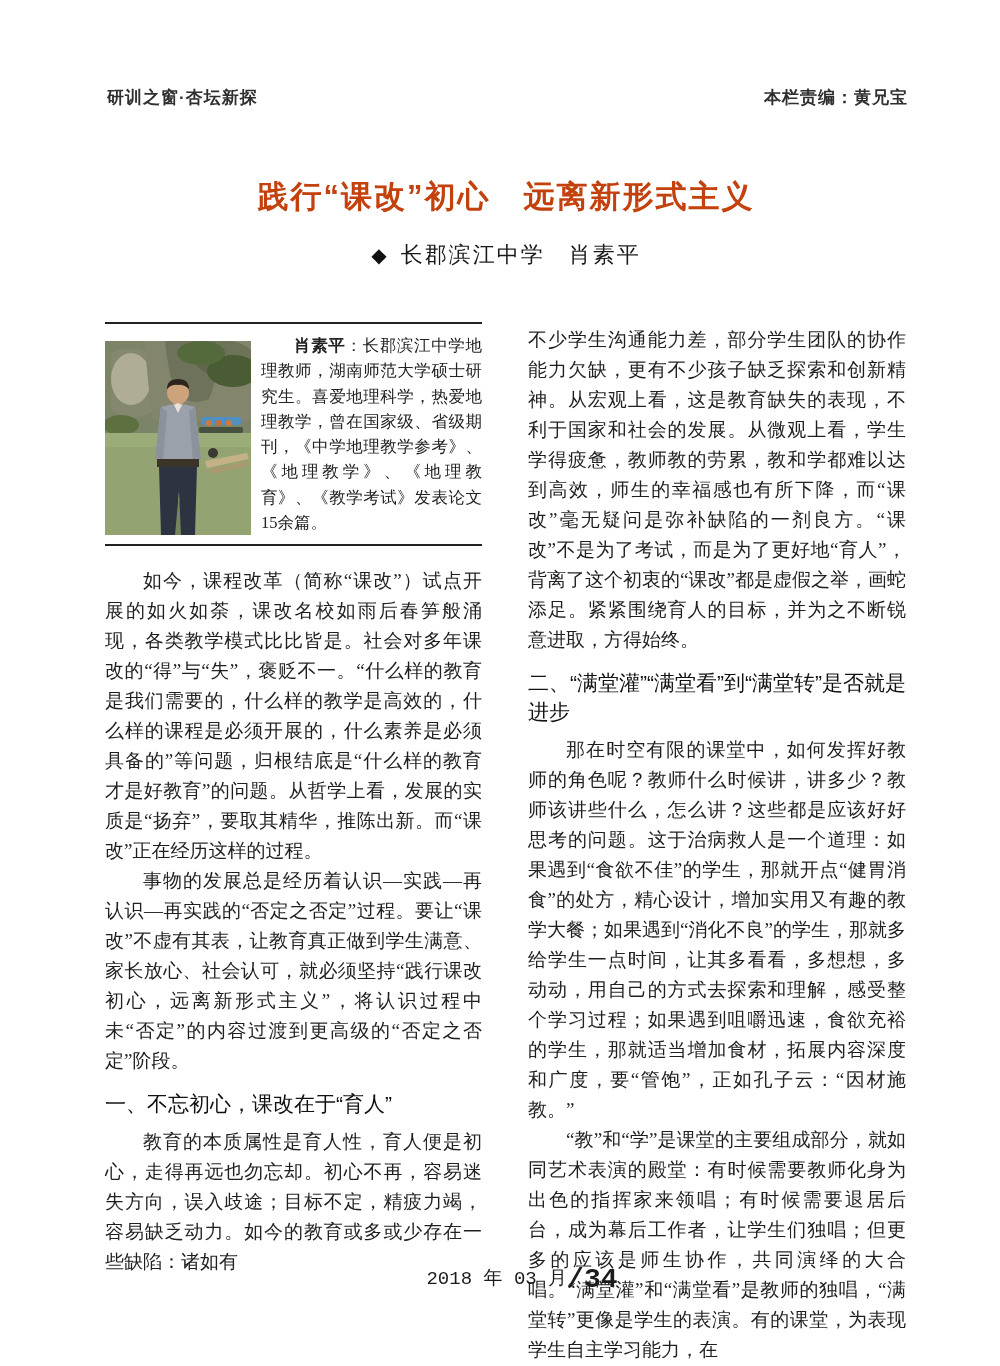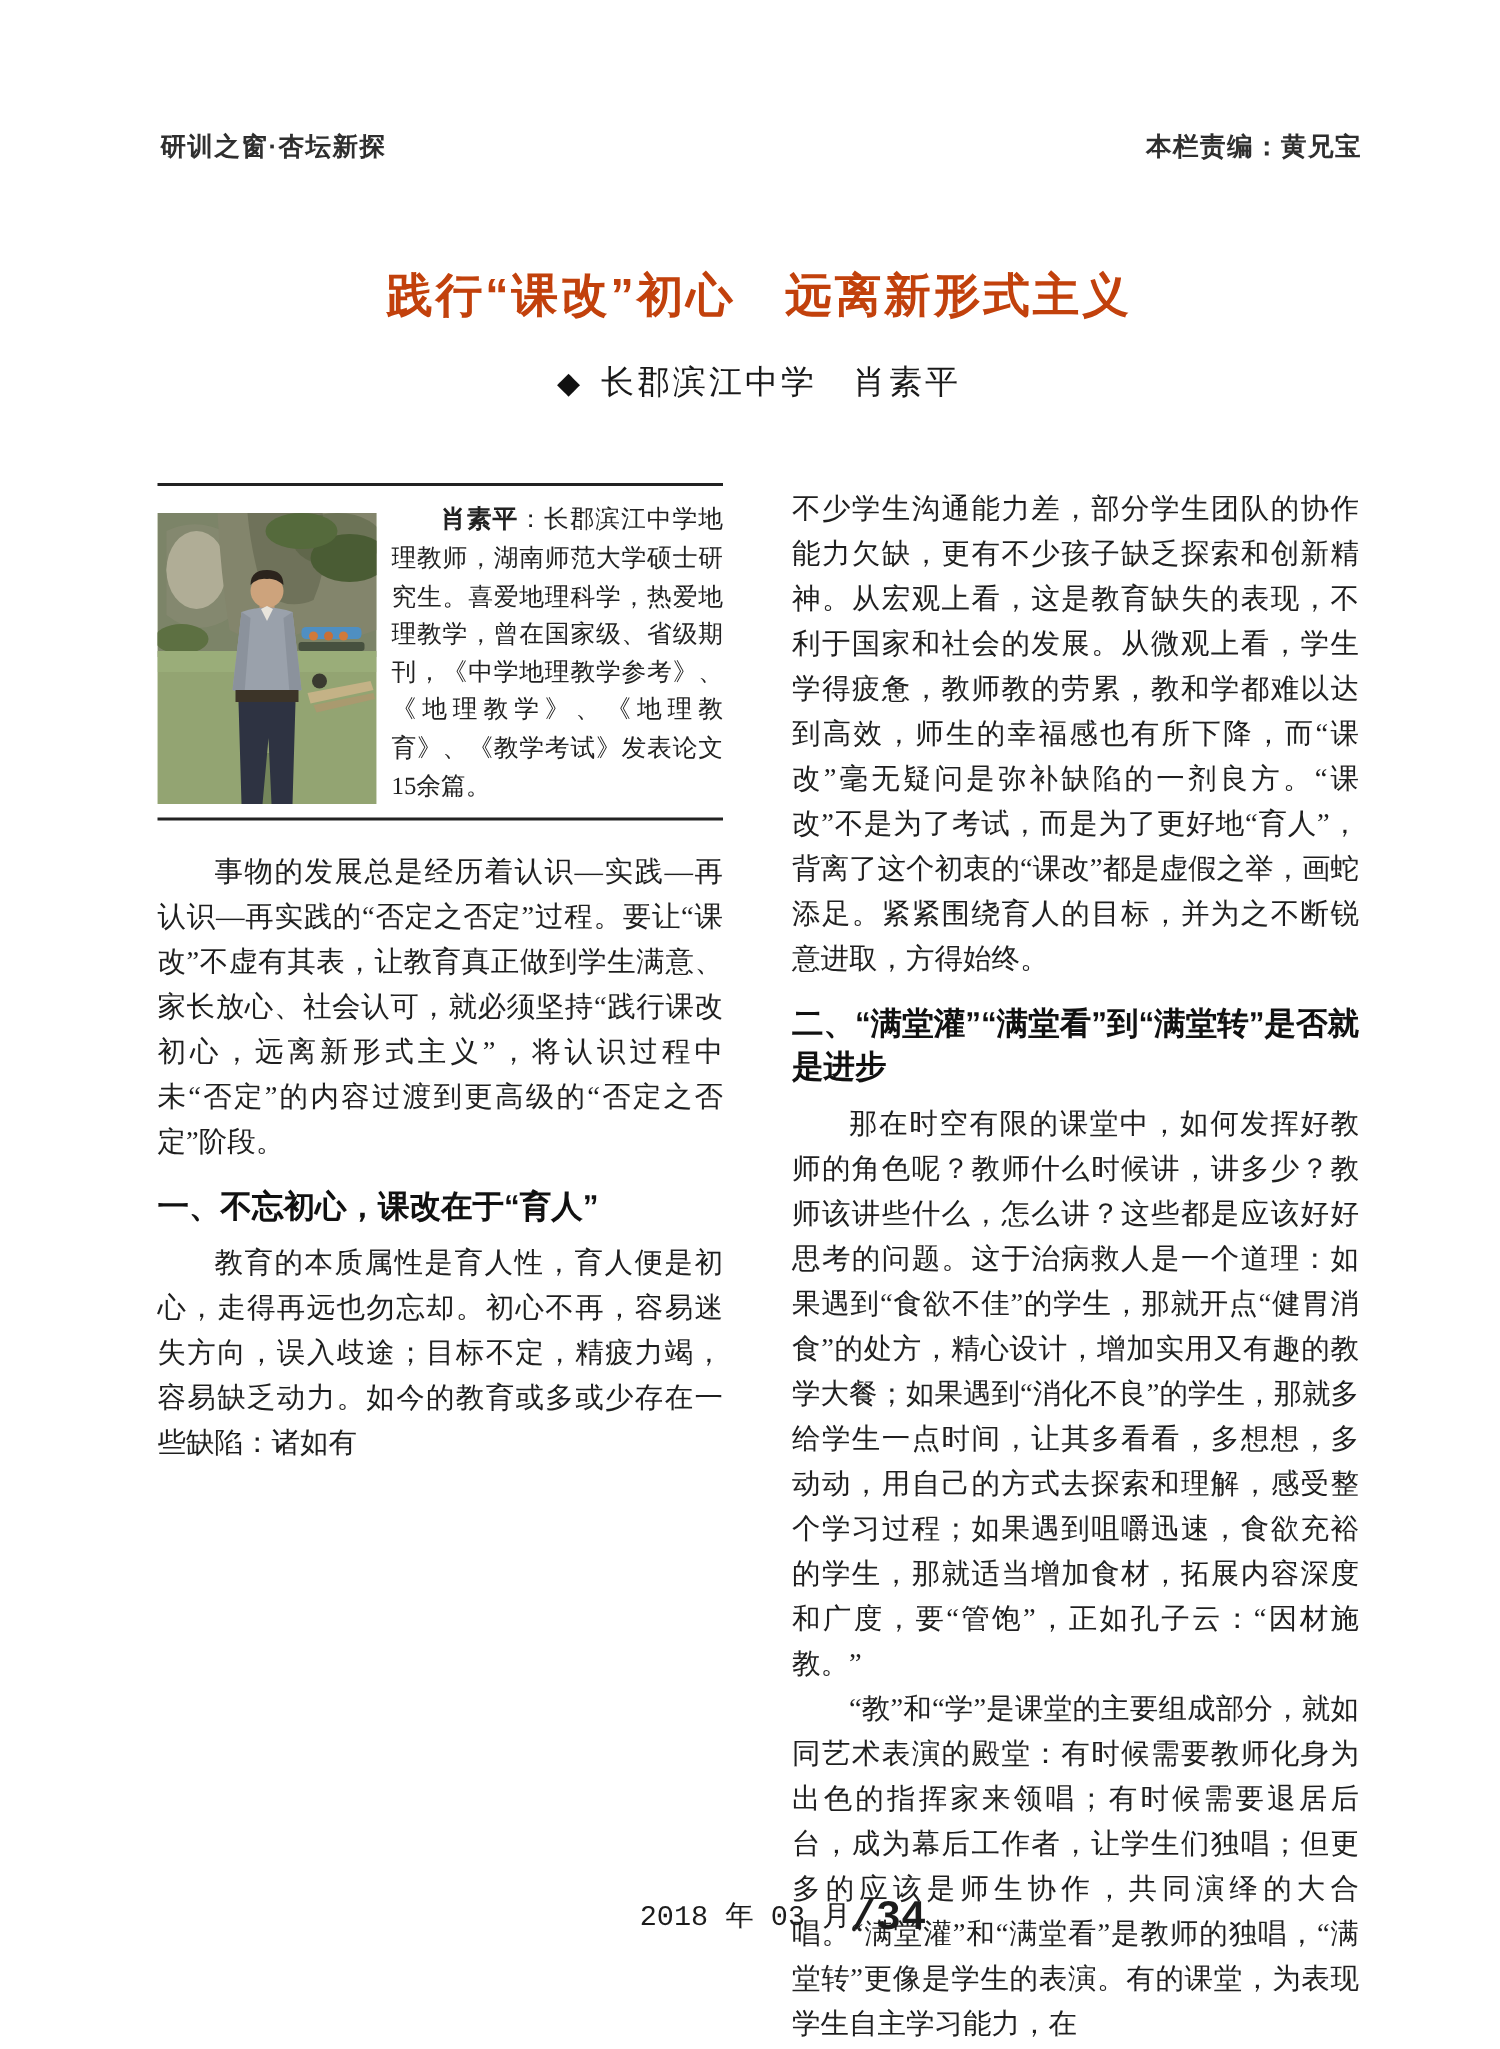--- a/index.html
+++ b/index.html
@@ -52,21 +52,21 @@
 
   
   .body-copy p{
     margin:0;font-size:19px;line-height:30px;text-align:justify;color:#1f1f1f;
   }
   .body-copy p.indent{text-indent:2em;}
   .body-left{margin-top:20px;}
   .sec-heading{
     margin:13px 0 9px 0;
     font-family:"Liberation Sans","DejaVu Sans",sans-serif;
-    font-weight:bold;font-size:21px;line-height:29px;color:#111;
+    font-weight:normal;font-size:21px;line-height:29px;color:#111;
   }
 
   
   .footer{
     position:absolute;left:0;right:0;top:1264px;text-align:center;
     font-family:Liberation Mono, monospace;
     font-size:19px;color:#1c1c1c;margin-left:32px;
   }
   .footer .page-num{
     font-size:28px;font-weight:bold;vertical-align:-3px;letter-spacing:0;
@@ -129,20 +129,21 @@
         <path d="M69,64 L73,72 L77,64 L73,62 Z" fill="#e8e4dc"></path>
         <rect x="52" y="118" width="42" height="8" fill="#3c3428"></rect>
         <path d="M54,126 L92,126 L90,194 L76,194 L74,150 L70,194 L56,194 Z" fill="#2e3342"></path>
       </svg>
       <div class="bio-text">
         <span class="bio-name">肖素平</span><span>：</span><span>长郡滨江中学地理教师，湖南师范大学硕士研究生。喜爱地理科学，热爱地理教学，曾在国家级、省级期刊，《中学地理教学参考》、《地理教学》、《地理教育》、《教学考试》发表论文15余篇。</span>
       </div>
     </div>
 
     <div class="body-copy body-left">
+      <p class="indent">如今，课程改革（简称“课改”）试点开展的如火如荼，课改名校如雨后春笋般涌现，各类教学模式比比皆是。社会对多年课改的“得”与“失”，褒贬不一。“什么样的教育是我们需要的，什么样的教学是高效的，什么样的课程是必须开展的，什么素养是必须具备的”等问题，归根结底是“什么样的教育才是好教育”的问题。从哲学上看，发展的实质是“扬弃”，要取其精华，推陈出新。而“课改”正在经历这样的过程。</p>
       <p class="indent">事物的发展总是经历着认识—实践—再认识—再实践的“否定之否定”过程。要让“课改”不虚有其表，让教育真正做到学生满意、家长放心、社会认可，就必须坚持“践行课改初心，远离新形式主义”，将认识过程中未“否定”的内容过渡到更高级的“否定之否定”阶段。</p>
       <h3 class="sec-heading">一、不忘初心，课改在于“育人”</h3>
       <p class="indent">教育的本质属性是育人性，育人便是初心，走得再远也勿忘却。初心不再，容易迷失方向，误入歧途；目标不定，精疲力竭，容易缺乏动力。如今的教育或多或少存在一些缺陷：诸如有</p>
     </div>
   </div>
 
   <div class="col-right body-copy">
     <p>不少学生沟通能力差，部分学生团队的协作能力欠缺，更有不少孩子缺乏探索和创新精神。从宏观上看，这是教育缺失的表现，不利于国家和社会的发展。从微观上看，学生学得疲惫，教师教的劳累，教和学都难以达到高效，师生的幸福感也有所下降，而“课改”毫无疑问是弥补缺陷的一剂良方。“课改”不是为了考试，而是为了更好地“育人”，背离了这个初衷的“课改”都是虚假之举，画蛇添足。紧紧围绕育人的目标，并为之不断锐意进取，方得始终。</p>
     <h3 class="sec-heading">二、“满堂灌”“满堂看”到“满堂转”是否就是进步</h3>
     <p class="indent">那在时空有限的课堂中，如何发挥好教师的角色呢？教师什么时候讲，讲多少？教师该讲些什么，怎么讲？这些都是应该好好思考的问题。这于治病救人是一个道理：如果遇到“食欲不佳”的学生，那就开点“健胃消食”的处方，精心设计，增加实用又有趣的教学大餐；如果遇到“消化不良”的学生，那就多给学生一点时间，让其多看看，多想想，多动动，用自己的方式去探索和理解，感受整个学习过程；如果遇到咀嚼迅速，食欲充裕的学生，那就适当增加食材，拓展内容深度和广度，要“管饱”，正如孔子云：“因材施教。”</p>

